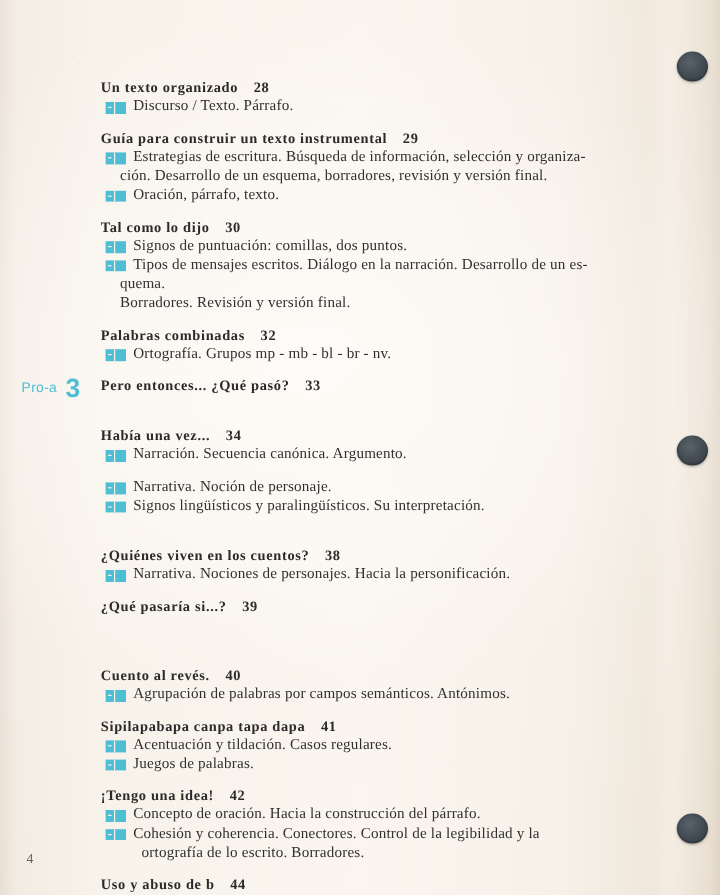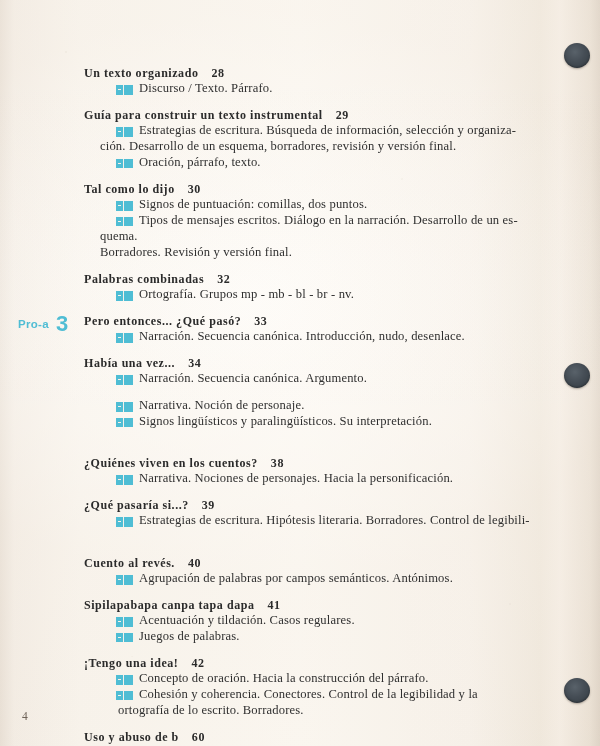--- a/index.html
+++ b/index.html
@@ -77,21 +77,21 @@
   .marker {
     position: absolute;
     left: 18px;
     display: flex;
     align-items: center;
     gap: 7px;
     color: #4fbdd4;
   }
   .marker-word {
     font-family: "Liberation Sans", sans-serif;
-    font-weight: bold;
+    font-weight: normal;
     font-size: 11.5px;
     letter-spacing: .3px;
     color: #4fbdd4;
   }
   .marker-num {
     font-family: "Liberation Sans", sans-serif;
     font-weight: bold;
     font-size: 22px;
     line-height: 1;
     color: #4fbdd4;
@@ -104,21 +104,21 @@
     color: #2b2b2b;
     letter-spacing: .55px;
     padding-left: 84px;
     white-space: pre;
   }
   .title .pg { padding-left: 13px; }
 
   .line {
     display: flex;
     align-items: flex-start;
-    padding-left: 116px;
+    padding-left: 88px;
     font-size: 12.6px;
     color: #2f2f2f;
     letter-spacing: .16px;
     line-height: 1.27;
   }
   .line.cont {
     padding-left: 100px;
   }
   .line.hang {
     padding-left: 118px;
@@ -226,24 +226,20 @@
           <span class="badge" title="B3"></span>
           <span class="txt">Ortografía. Grupos mp - mb - bl - br - nv.</span>
         </div>
       </div>
       <div class="entry" style="position: absolute; left: 0px; top: 314px; width: 600px;">
         <div class="marker" style="top: -1px;">
           <span class="marker-word">Pro-a</span>
           <span class="marker-num">3</span>
         </div>
         <div class="title"><span>Pero entonces... ¿Qué pasó?</span><span class="pg">33</span></div>
-        <div class="line just">
-          <span class="badge" title="B4"></span>
-          <span class="txt">Narración. Secuencia canónica. Introducción, nudo, desenlace.</span>
-        </div>
       </div>
       <div class="entry" style="position: absolute; left: 0px; top: 356px; width: 532px;">
         <div class="title"><span>Había una vez...</span><span class="pg">34</span></div>
         <div class="line just">
           <span class="badge" title="B4"></span>
           <span class="txt">Narración. Secuencia canónica. Argumento.</span>
         </div>
       </div>
       <div class="entry" style="position: absolute; left: 0px; top: 398px; width: 600px;">
         <div class="line just">
@@ -257,24 +253,20 @@
       </div>
       <div class="entry" style="position: absolute; left: 0px; top: 456px; width: 600px;">
         <div class="title"><span>¿Quiénes viven en los cuentos?</span><span class="pg">38</span></div>
         <div class="line just">
           <span class="badge" title="B4"></span>
           <span class="txt">Narrativa. Nociones de personajes. Hacia la personificación.</span>
         </div>
       </div>
       <div class="entry" style="position: absolute; left: 0px; top: 498px; width: 600px;">
         <div class="title"><span>¿Qué pasaría si...?</span><span class="pg">39</span></div>
-        <div class="line just">
-          <span class="badge" title="B2"></span>
-          <span class="txt">Estrategias de escritura. Hipótesis literaria. Borradores. Control de legibili-</span>
-        </div>
       </div>
       <div class="entry" style="position: absolute; left: 0px; top: 556px; width: 600px;">
         <div class="title"><span>Cuento al revés.</span><span class="pg">40</span></div>
         <div class="line just">
           <span class="badge" title="B3"></span>
           <span class="txt">Agrupación de palabras por campos semánticos. Antónimos.</span>
         </div>
       </div>
       <div class="entry" style="position: absolute; left: 0px; top: 598px; width: 600px;">
         <div class="title"><span>Sipilapabapa canpa tapa dapa</span><span class="pg">41</span></div>
@@ -295,21 +287,21 @@
         </div>
         <div class="line just">
           <span class="badge" title="B2"></span>
           <span class="txt">Cohesión y coherencia. Conectores. Control de la legibilidad y la</span>
         </div>
         <div class="line hang">
           <span class="txt">ortografía de lo escrito. Borradores.</span>
         </div>
       </div>
       <div class="entry" style="position: absolute; left: 0px; top: 730px; width: 600px;">
-        <div class="title"><span>Uso y abuso de b</span><span class="pg">60</span></div>
+        <div class="title"><span>Uso y abuso de b</span><span class="pg">44</span></div>
       </div>
     </div>
 
   <div id="holes">
       <div class="hole" style="left: 564px; top: 43px;"></div>
       <div class="hole" style="left: 564px; top: 363px;"></div>
       <div class="hole" style="left: 564px; top: 678px;"></div>
     </div>
 
   <div class="page-number">4</div>

